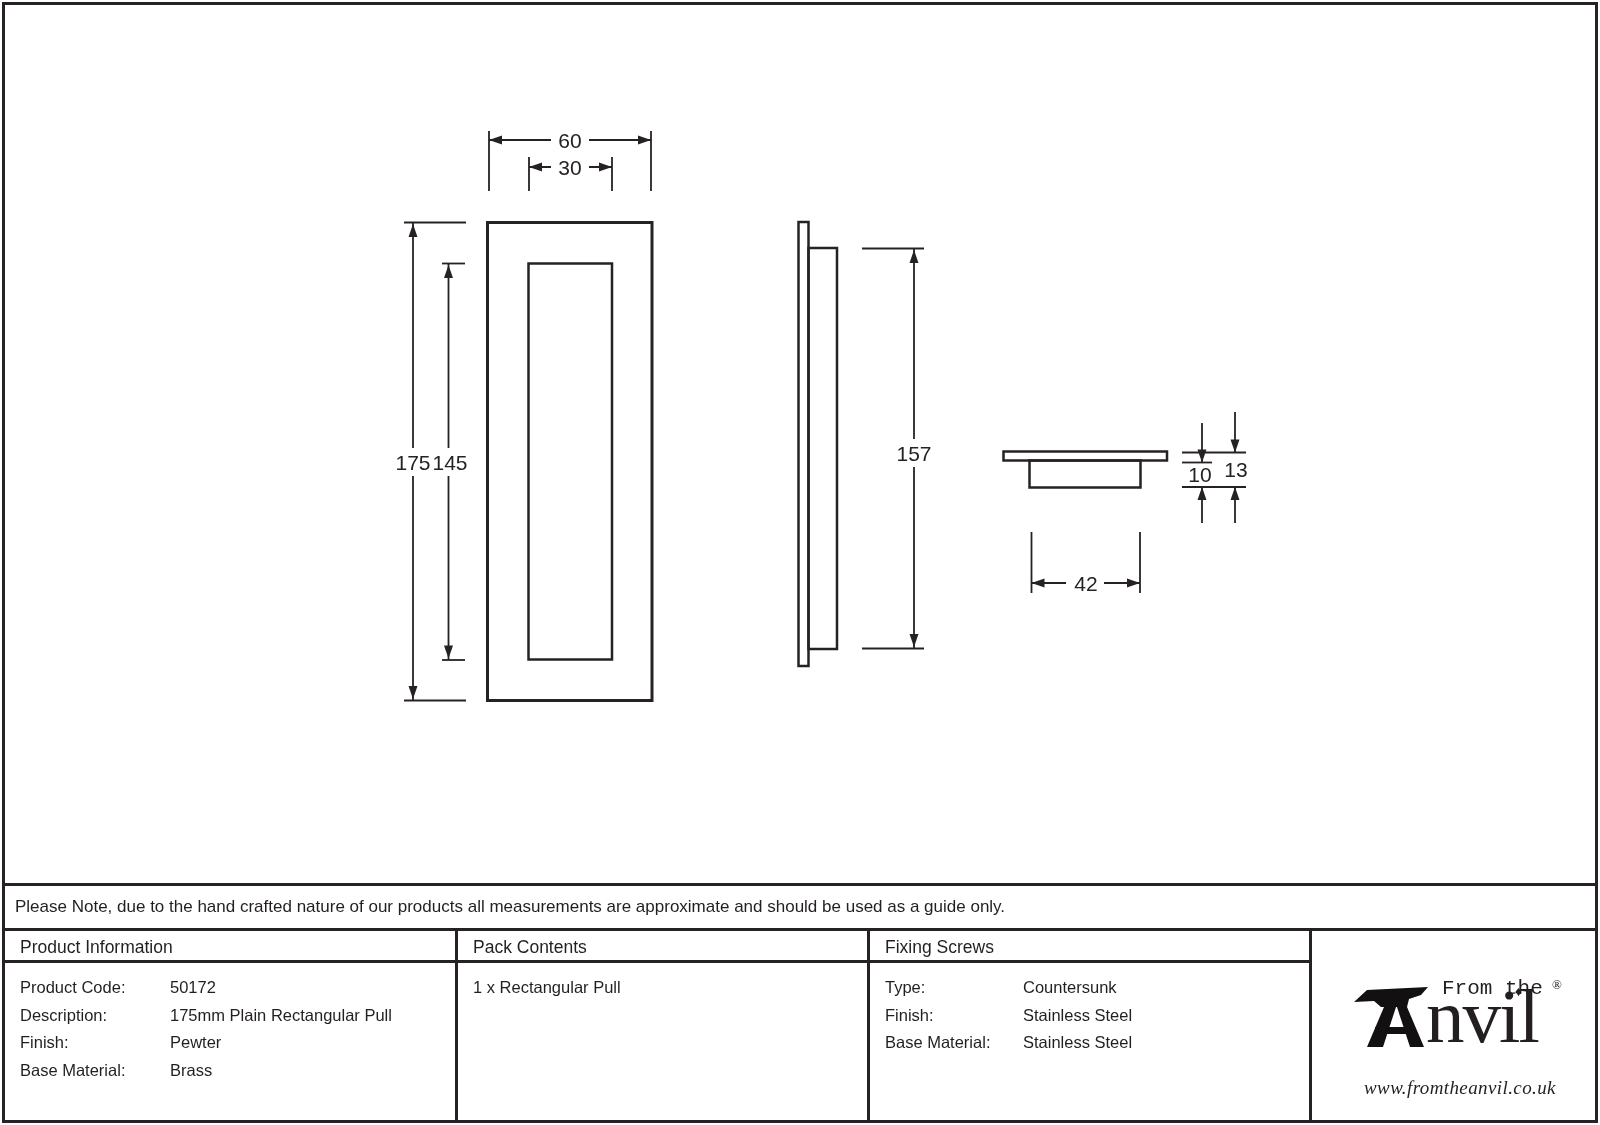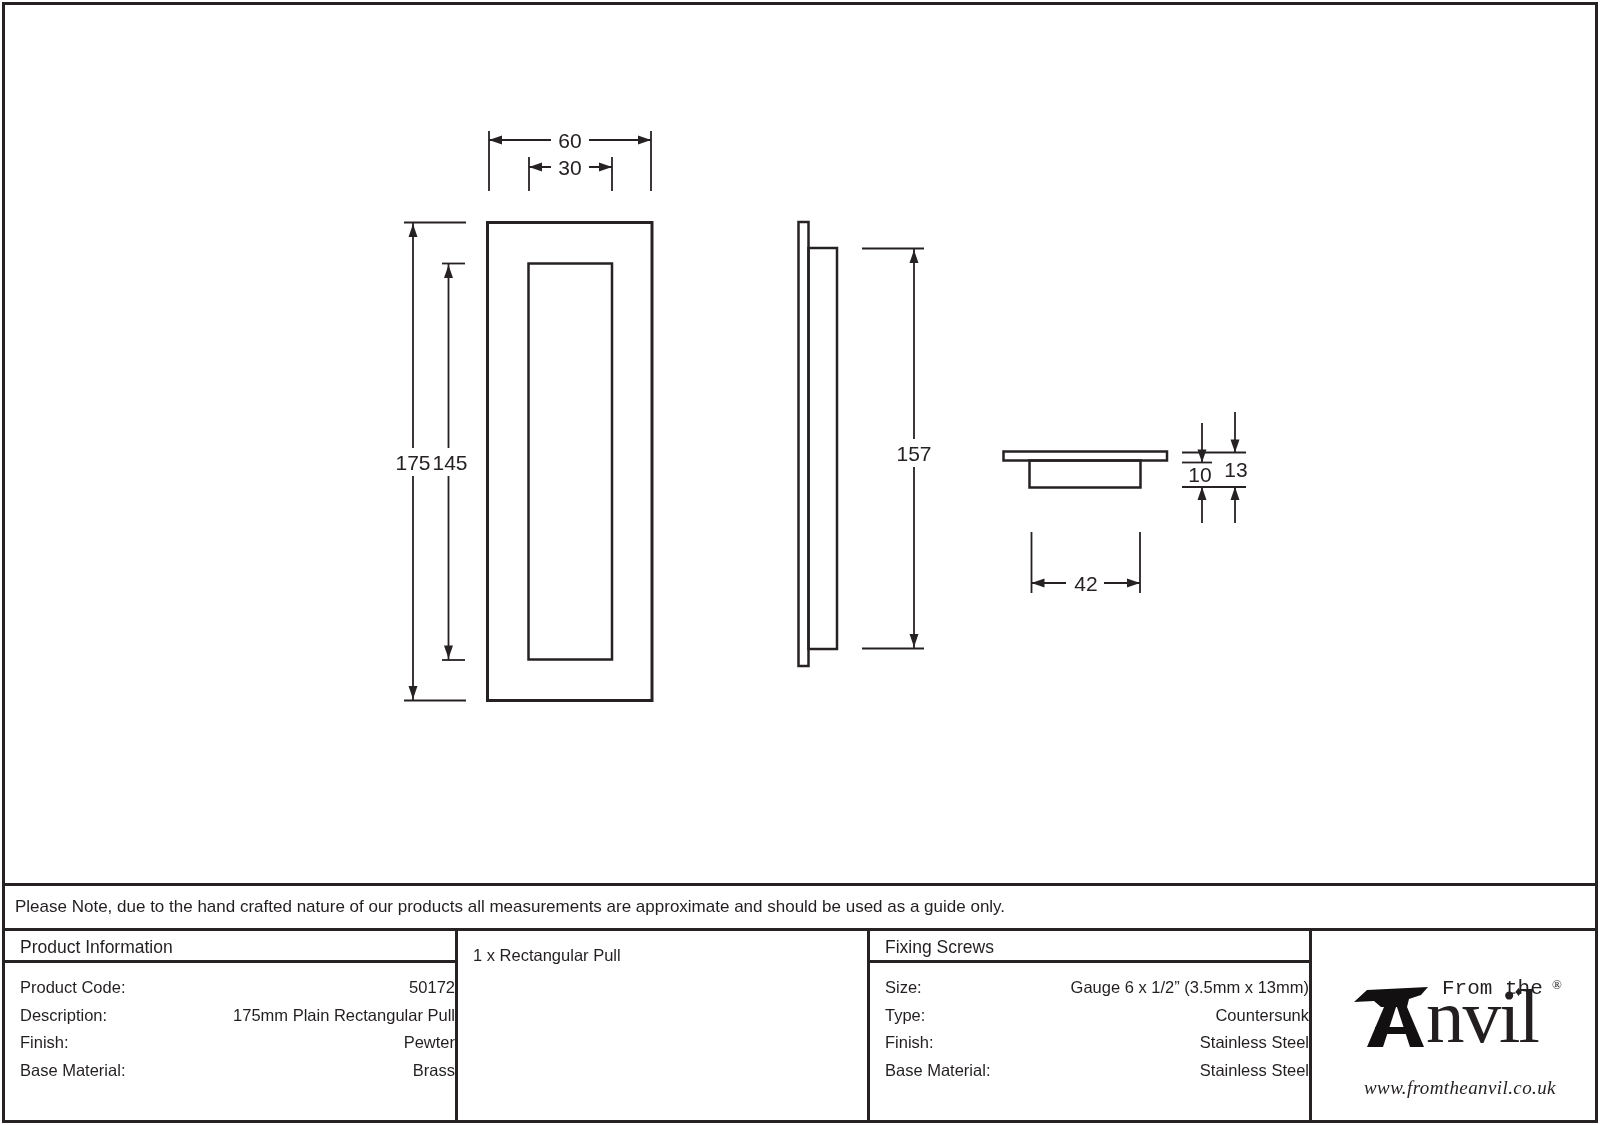--- a/index.html
+++ b/index.html
@@ -25,21 +25,21 @@
   .col{box-sizing:border-box;border-right:3px solid #262223;}
   .col-product{width:453px;}
   .col-pack{width:412px;}
   .col-screws{width:442px;}
   .col-logo{flex:1;border-right:none;position:relative;}
   .col-header{
     box-sizing:border-box;height:32px;border-bottom:3px solid #262223;
     padding:6px 11px 0 15px;font-size:17.5px;
   }
   .col-body{padding:11px 0 0 15px;font-size:16.5px;}
-  .kv-row{display:flex;line-height:27.5px;justify-content:space-between;}
+  .kv-row{display:flex;line-height:27.5px;}
   .kv-label{flex:0 0 auto;}
   .col-product .kv-label{width:150px;}
   .col-screws .kv-label{width:138px;}
   .pack-item{line-height:27.5px;}
   
   .logo-anvil{position:absolute;left:42px;top:54px;}
   .logo-tagline{position:absolute;left:130px;top:46px;font-family:Liberation Mono, monospace;font-size:21px;}
   .logo-diamond{position:absolute;left:203px;top:52px;font-size:14px;}
   .logo-brand{
     position:absolute;left:114px;top:47px;font-family:Liberation Serif, serif;
@@ -180,32 +180,29 @@
             <span class="kv-value">Pewter</span>
           </div>
           <div class="kv-row">
             <span class="kv-label">Base Material:</span>
             <span class="kv-value">Brass</span>
           </div>
         </div>
       </div>
 
       <div class="col col-pack">
+        <div class="col-header">Pack Contents</div>
         <div class="col-body">
           <div class="pack-item">1 x Rectangular Pull</div>
         </div>
       </div>
 
       <div class="col col-screws">
         <div class="col-header">Fixing Screws</div>
         <div class="col-body">
-          <div class="kv-row">
-            <span class="kv-label">Size:</span>
-            <span class="kv-value">Gauge 6 x 1/2” (3.5mm x 13mm)</span>
-          </div>
           <div class="kv-row">
             <span class="kv-label">Type:</span>
             <span class="kv-value">Countersunk</span>
           </div>
           <div class="kv-row">
             <span class="kv-label">Finish:</span>
             <span class="kv-value">Stainless Steel</span>
           </div>
           <div class="kv-row">
             <span class="kv-label">Base Material:</span>

